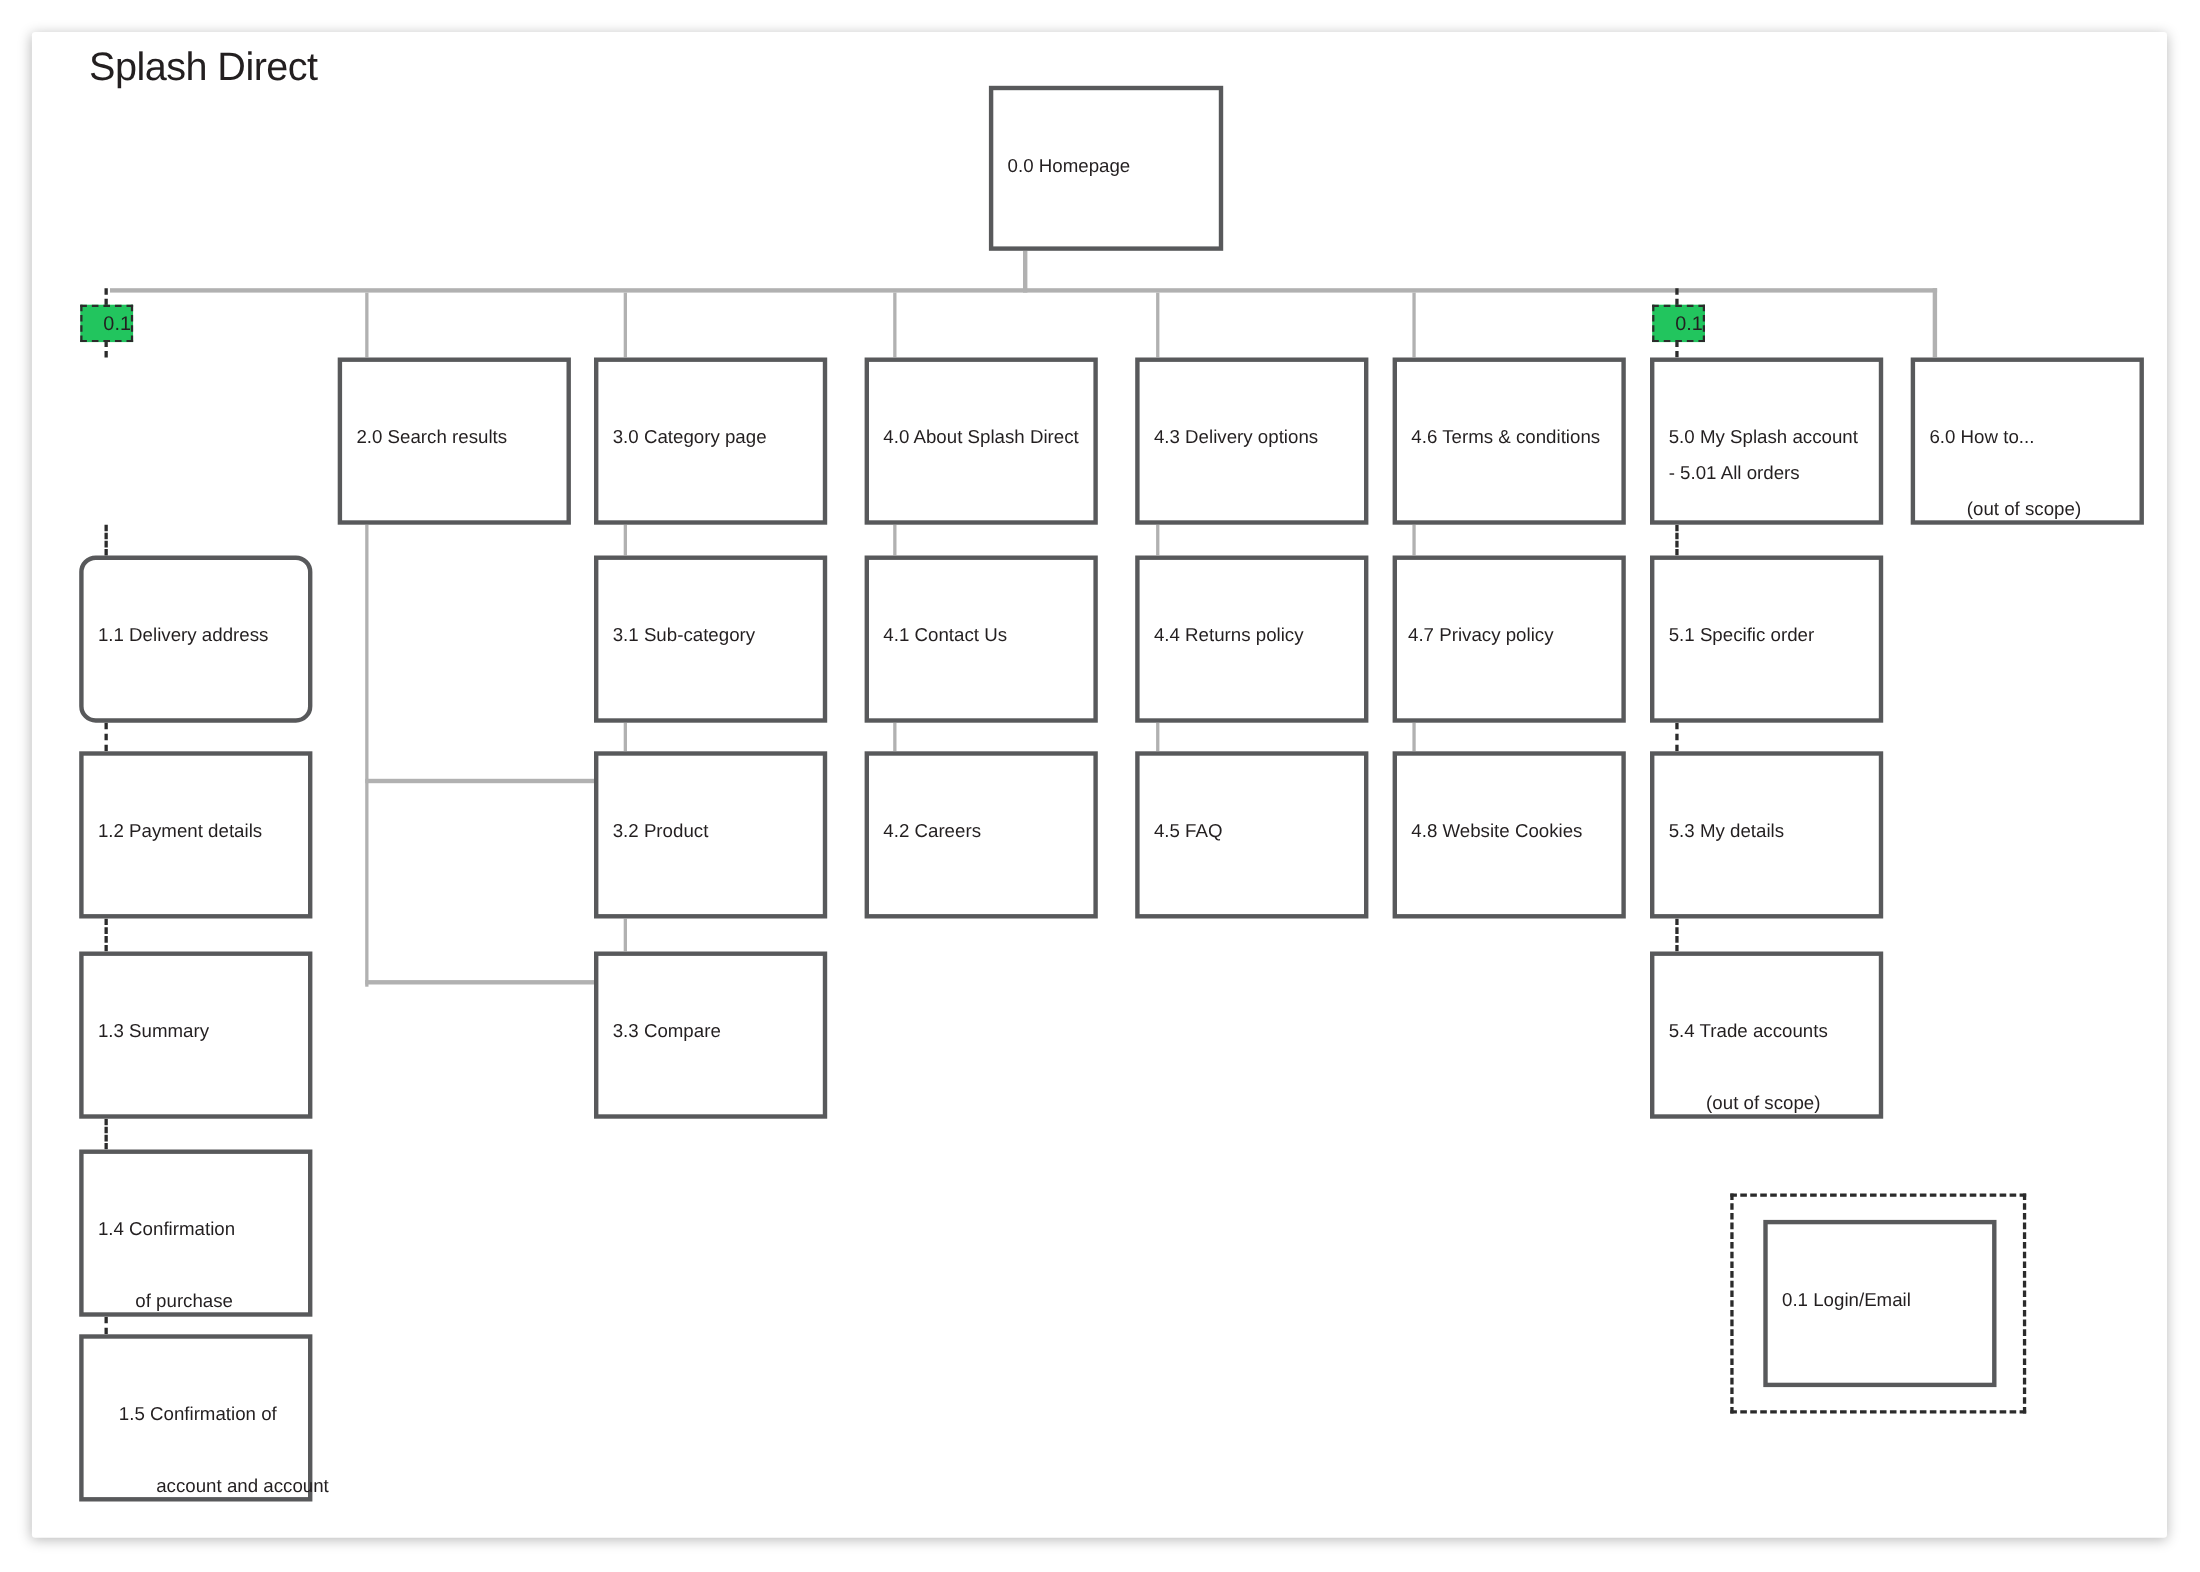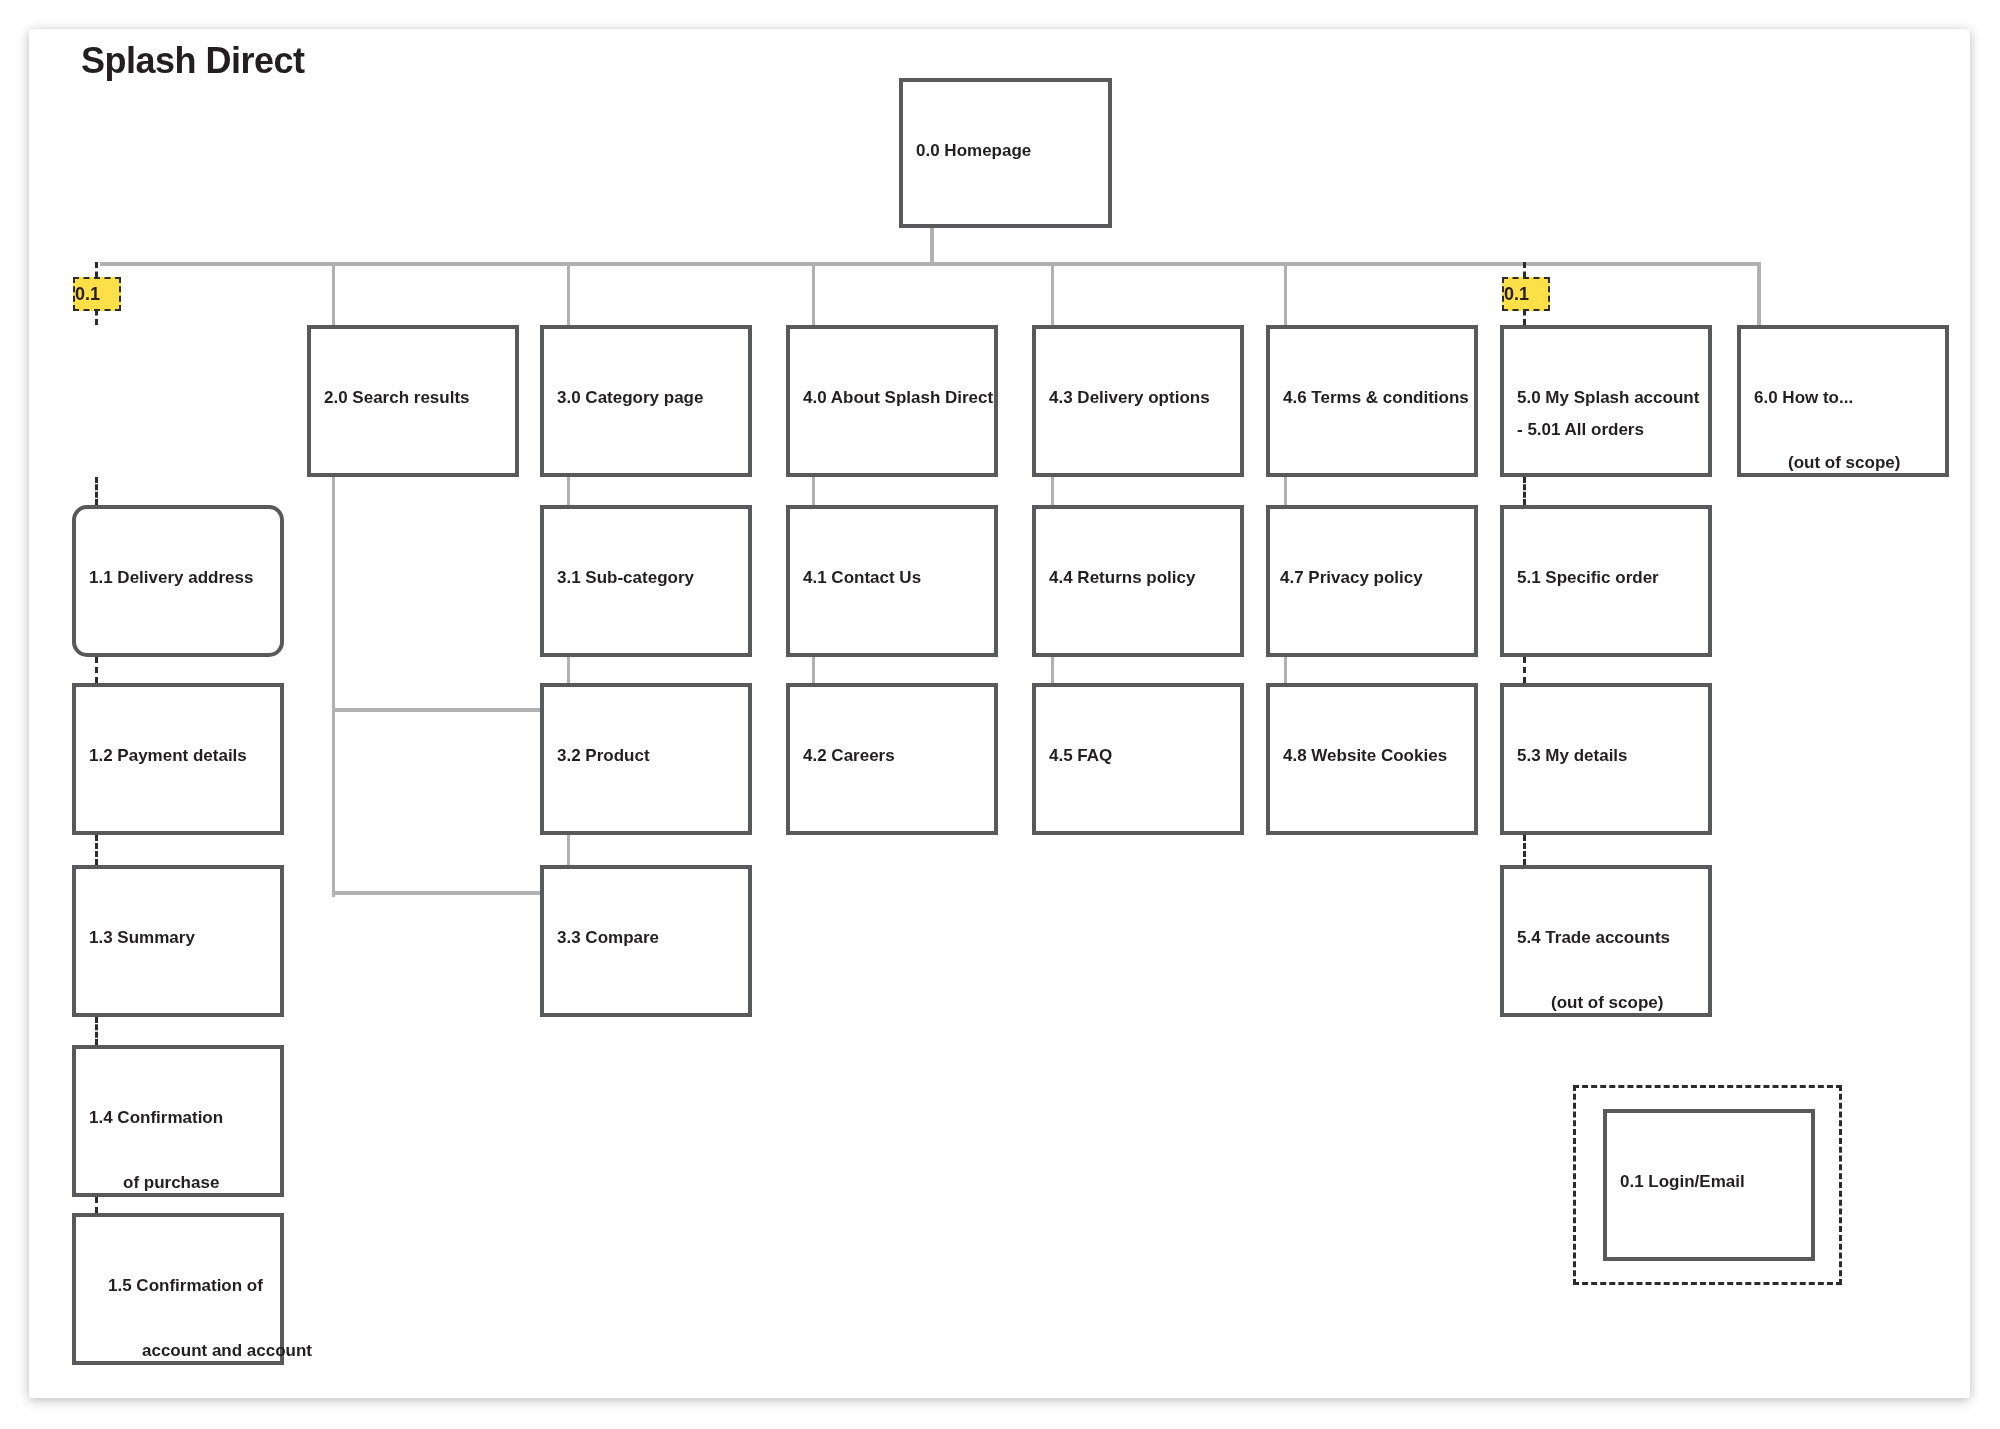--- a/index.html
+++ b/index.html
@@ -2,36 +2,36 @@
 <html style="--box-border: #58595b; --conn: #b1b1b1; --dash: #2b2b2b; --text: #231f20;"><head>
 <meta charset="utf-8">
 <style>
   :root{
     --box-border:#58595b;
     --conn:#b1b1b1;
     --dash:#2b2b2b;
     --text:#231f20;
   }
   html,body{margin:0;padding:0;background:#ffffff;}
-  .stage{position:relative;width:2000px;height:1429px;font-family:"Liberation Sans",sans-serif;color:var(--text);font-weight:bold;}
+  .stage{position:relative;width:2000px;height:1429px;font-family:"Liberation Sans",sans-serif;color:var(--text);}
   .card{position:absolute;left:29px;top:29px;width:1941px;height:1369px;background:#fff;border-radius:3px;
         box-shadow:0 2px 12px rgba(0,0,0,0.28);}
   .title{position:absolute;left:81px;top:40px;font-size:36px;letter-spacing:-0.5px;color:var(--text);}
   .node{position:absolute;width:212px;height:152px;background:#fff;border:4px solid var(--box-border);
         box-sizing:border-box;padding:16px 10px 0 13px;font-size:17px;line-height:25px;}
   .node .l{white-space:nowrap;margin-top:40px;}
   .node .l.indent{padding-left:34px;}
   .node .l.gap{margin-top:7px;}
   .node.home{width:213px;height:150px;}
   .conn-h{position:absolute;height:4px;background:var(--conn);}
   .conn-v{position:absolute;width:3px;background:var(--conn);}
   .conn-v.thick{width:4px;}
   .dash-v{position:absolute;width:0;border-left:3px dashed var(--dash);}
-  .tag{position:absolute;width:48px;height:34px;background:#fde047;border:2px dashed var(--dash);
-       box-sizing:border-box;display:flex;align-items:center;justify-content:flex-start;font-size:18px;}
+  .tag{position:absolute;width:48px;height:34px;background:#22c55e;border:2px dashed var(--dash);
+       box-sizing:border-box;display:flex;align-items:center;justify-content:flex-end;font-size:18px;}
   .login-outer{position:absolute;left:1573px;top:1085px;width:269px;height:200px;border:3px dashed var(--dash);
        box-sizing:border-box;background:#fff;}
 </style>
 </head>
 <body>
 
 <div class="stage">
   <div class="card"></div>
 
   <div class="title">Splash Direct</div>

